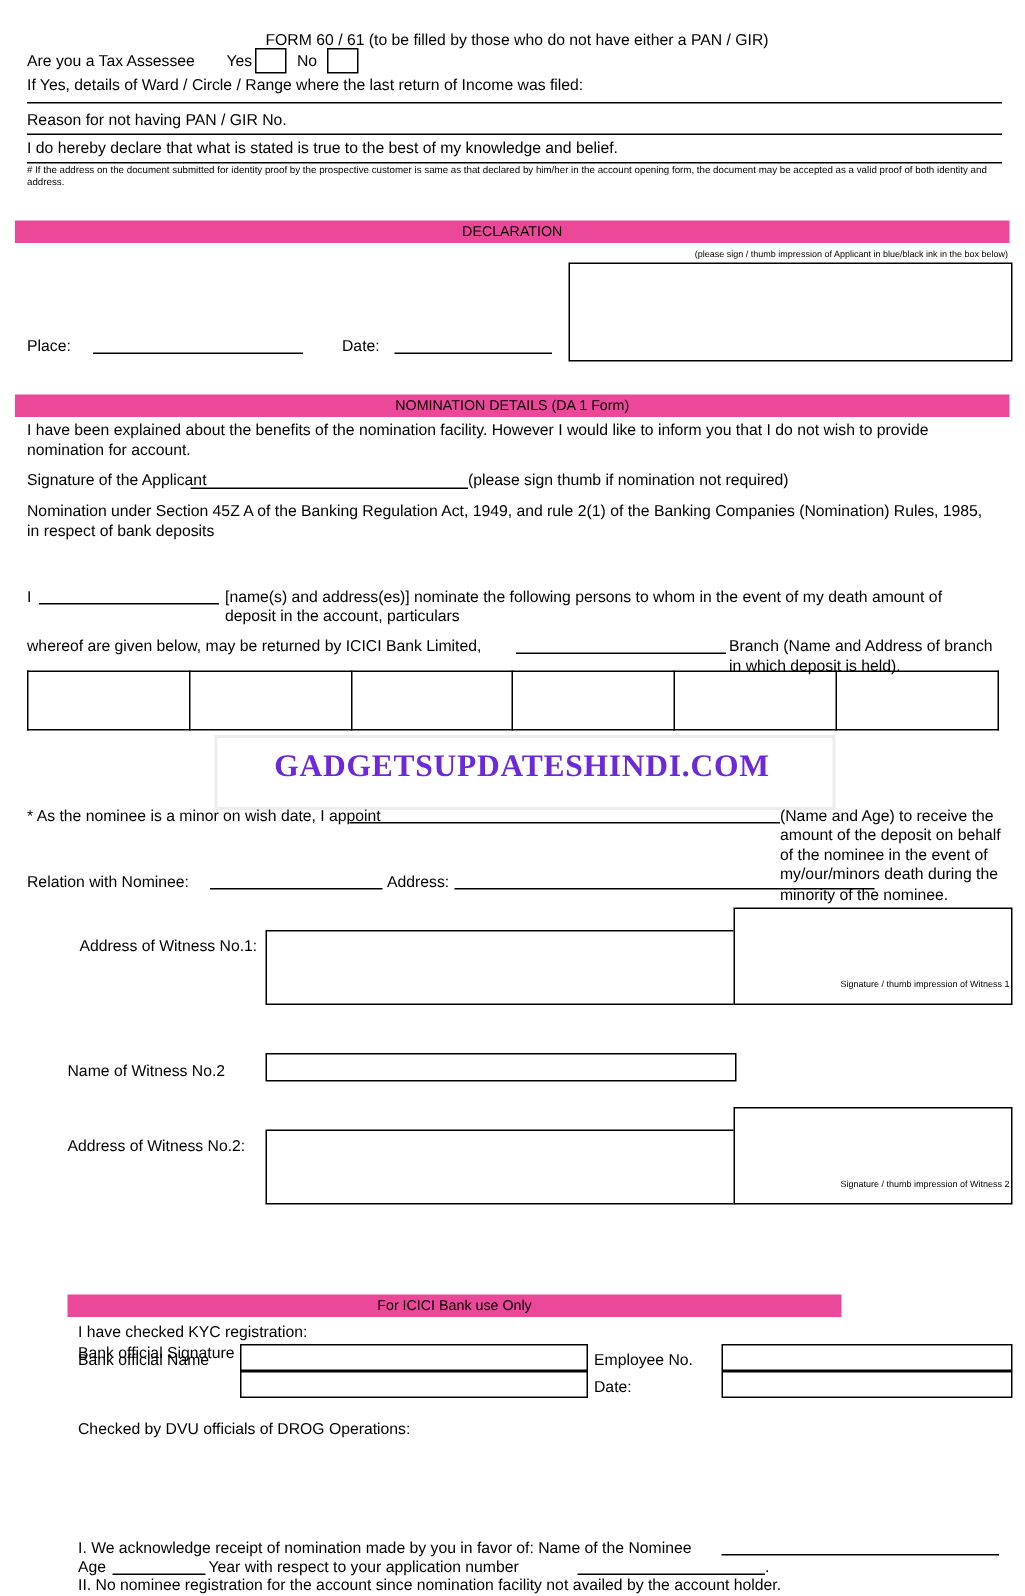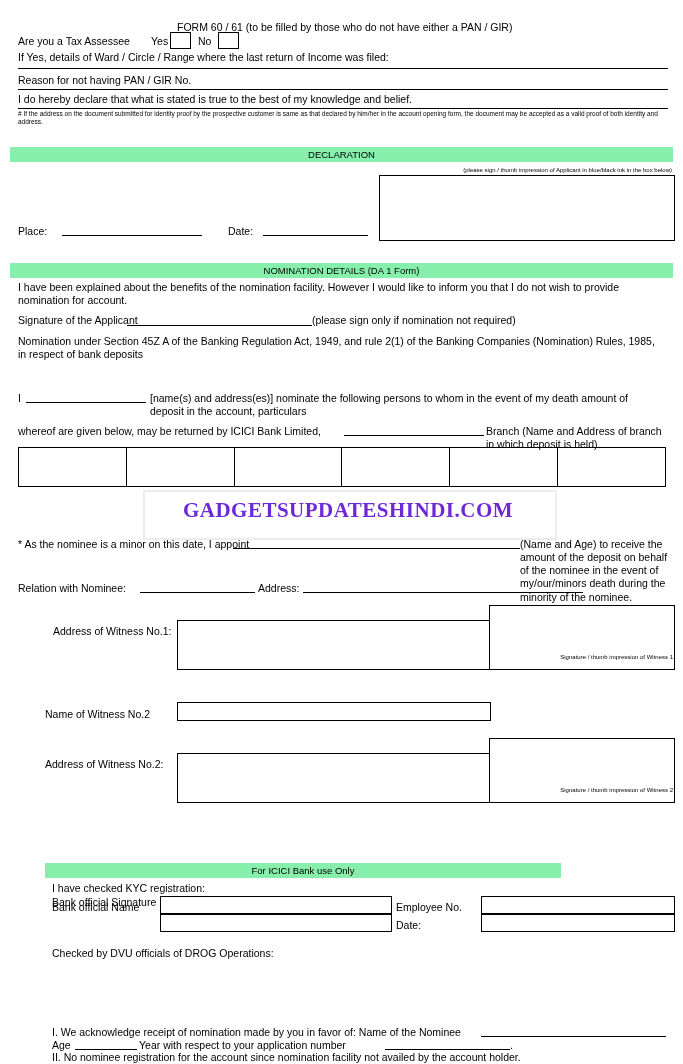--- a/index.html
+++ b/index.html
@@ -19,21 +19,21 @@
   .page {
     position: relative;
     width: 683px;
     height: 1064px;
   }
   .abs { position: absolute; }
   .txt { line-height: 1.25; }
   .xsmall { font-size: 6.5px; }
   .tiny { font-size: 6px; }
   .band {
-    background: #86efac;
+    background: #ec4899;
     text-align: center;
     font-size: 9.5px;
     padding: 2px 0;
   }
   .boxline {
     border: 1px solid #000;
     background: #fff;
   }
   .hr-line {
     border-top: 1px solid #000;
@@ -113,21 +113,21 @@
   <div class="abs hr-line" style="left:62px; top:235px; width:140px;"></div>
   <div class="abs txt" style="left:228px; top:225px;">Date:</div>
   <div class="abs hr-line" style="left:263px; top:235px; width:105px;"></div>
 
   <div class="abs band" style="left:10px; top:263px; width:663px;">NOMINATION DETAILS (DA 1 Form)</div>
 
   <div class="abs txt" style="left:18px; top:281px; width:640px;">I have been explained about the benefits of the nomination facility. However I would like to inform you that I do not wish to provide nomination for account.</div>
 
   <div class="abs txt" style="left:18px; top:314px;">Signature of the Applicant</div>
   <div class="abs hr-line" style="left:127px; top:325px; width:185px;"></div>
-  <div class="abs txt" style="left:312px; top:314px;">(please sign only if nomination not required)</div>
+  <div class="abs txt" style="left:312px; top:314px;">(please sign thumb if nomination not required)</div>
 
   <div class="abs txt" style="left:18px; top:335px; width:640px;">Nomination under Section 45Z A of the Banking Regulation Act, 1949, and rule 2(1) of the Banking Companies (Nomination) Rules, 1985, in respect of bank deposits</div>
 
 
   <div class="abs txt" style="left:18px; top:392px;">I</div>
   <div class="abs hr-line" style="left:26px; top:402px; width:120px;"></div>
   <div class="abs txt" style="left:150px; top:392px; width:510px;">[name(s) and address(es)] nominate the following persons to whom in the event of my death amount of deposit in the account, particulars</div>
 
   <div class="abs txt" style="left:18px; top:425px;">whereof are given below, may be returned by ICICI Bank Limited,</div>
   <div class="abs hr-line" style="left:344px; top:435px; width:140px;"></div>
@@ -144,21 +144,21 @@
         <td></td>
         <td></td>
       </tr>
     </tbody>
       </table>
   </div>
 
   <div class="wm-box"></div>
   <div class="watermark">GADGETSUPDATESHINDI.COM</div>
 
-  <div class="abs txt" style="left:18px; top:538px;">* As the nominee is a minor on this date, I appoint</div>
+  <div class="abs txt" style="left:18px; top:538px;">* As the nominee is a minor on wish date, I appoint</div>
   <div class="abs hr-line" style="left:233px; top:548px; width:287px;"></div>
   <div class="abs txt" style="left:520px; top:538px; width:148px;">(Name and Age) to receive the amount of the deposit on behalf of the nominee in the event of my/our/minors death during the minority of the nominee.</div>
 
   <div class="abs txt" style="left:18px; top:582px;">Relation with Nominee:</div>
   <div class="abs hr-line" style="left:140px; top:592px; width:115px;"></div>
   <div class="abs txt" style="left:258px; top:582px;">Address:</div>
   <div class="abs hr-line" style="left:303px; top:592px; width:280px;"></div>
 
   <div class="abs txt" style="left:53px; top:625px;">Address of Witness No.1:</div>
   <div class="abs boxline" style="left:177px; top:620px; width:312px; height:48px;"></div>

